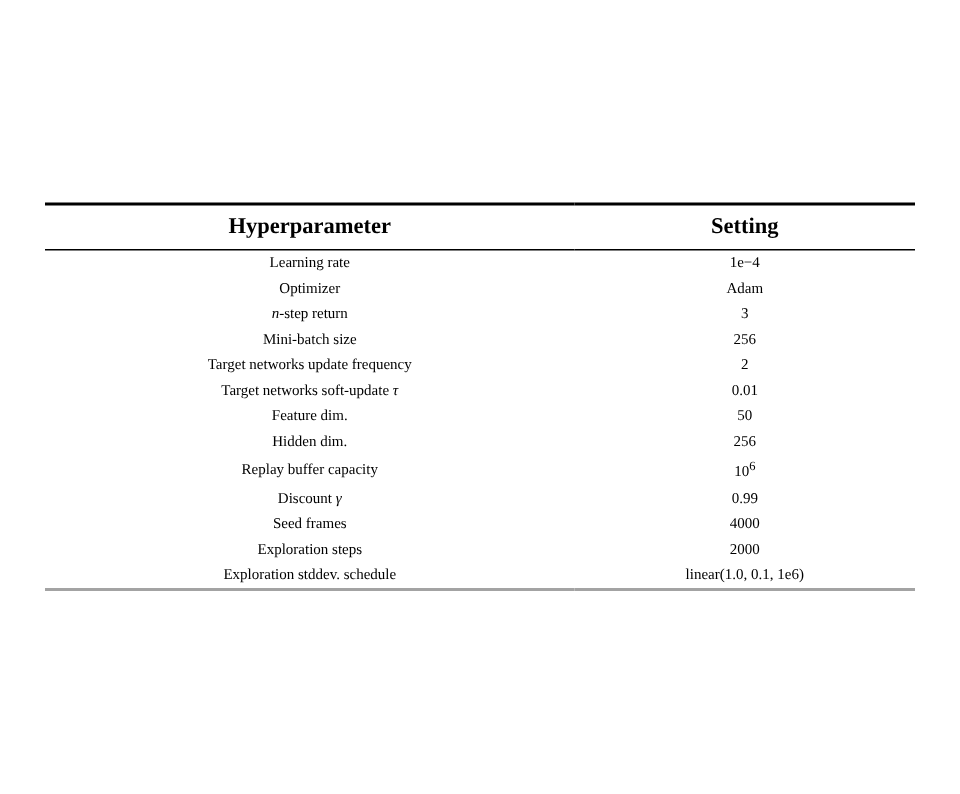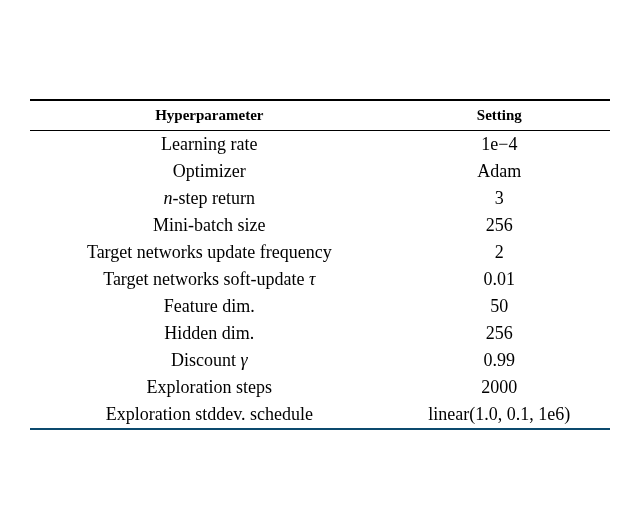--- a/index.html
+++ b/index.html
@@ -21,38 +21,38 @@
     }
 
     .table-container {
       width: 580px;
     }
 
     table {
       width: 100%;
       border-collapse: collapse;
       border-top: 2px solid #000;
-      border-bottom: 2px solid #0c4a6e;
+      border-bottom: 2px solid #a3a3a3;
     }
 
     thead tr {
       border-bottom: 1.5px solid #000;
     }
 
     th {
       font-weight: bold;
       text-align: center;
       padding: 6px 12px;
       font-size: 15px;
     }
 
     td {
       text-align: center;
       padding: 3px 12px;
-      font-size: 18px;
+      font-size: 10px;
     }
 
     td:first-child {
       text-align: center;
     }
 
     td:last-child {
       text-align: center;
     }
   </style>
@@ -94,22 +94,30 @@
         </tr>
         <tr>
           <td>Feature dim.</td>
           <td>50</td>
         </tr>
         <tr>
           <td>Hidden dim.</td>
           <td>256</td>
         </tr>
         <tr>
+          <td>Replay buffer capacity</td>
+          <td>10<sup>6</sup></td>
+        </tr>
+        <tr>
           <td>Discount <i>γ</i></td>
           <td>0.99</td>
+        </tr>
+        <tr>
+          <td>Seed frames</td>
+          <td>4000</td>
         </tr>
         <tr>
           <td>Exploration steps</td>
           <td>2000</td>
         </tr>
         <tr>
           <td>Exploration stddev. schedule</td>
           <td>linear(1.0, 0.1, 1e6)</td>
         </tr>
       </tbody>

